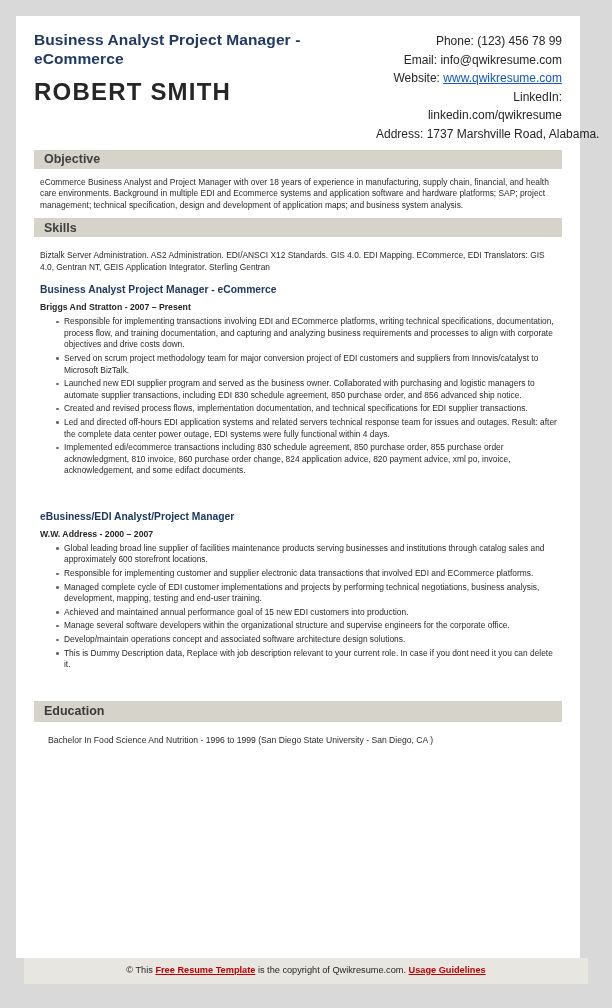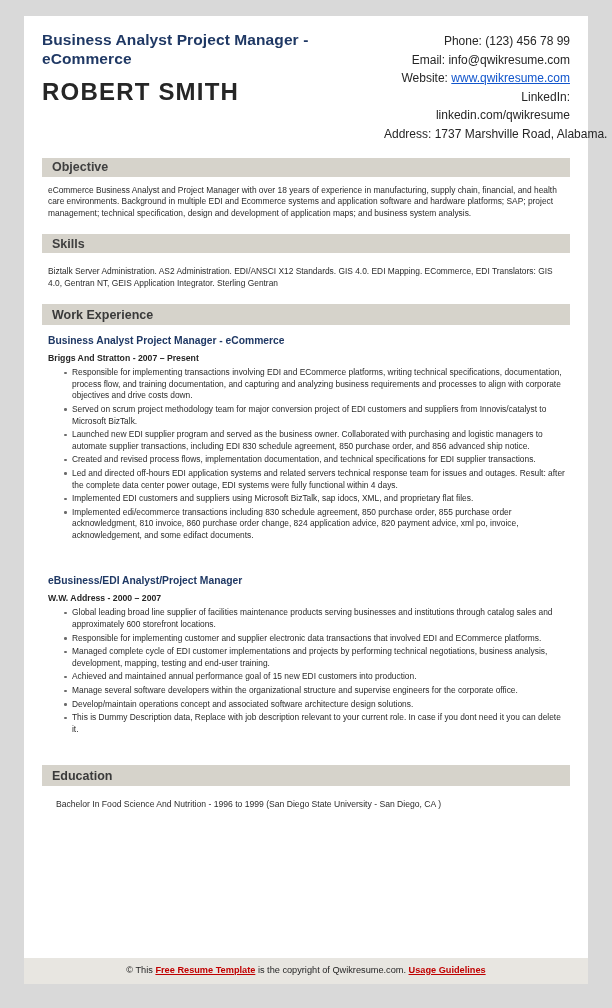--- a/index.html
+++ b/index.html
@@ -15,21 +15,21 @@
   }
   .page {
     position: relative;
     width: 612px;
     height: 1008px;
     background: #d9d9d9;
     box-sizing: border-box;
   }
   .sheet {
     position: absolute;
-    left: 24px;
+    left: 16px;
     top: 16px;
     width: 564px;
     height: 942px;
     background: #ffffff;
     box-sizing: border-box;
     padding: 14px 18px 0 18px;
   }
 
   
   .header {
@@ -68,21 +68,21 @@
   .header-right a,
   .link-blue {
     color: #1155cc;
     text-decoration: underline;
   }
 
   
   .section-bar {
     background: #d6d3cb;
     height: 19px;
-    margin-top: 14px;
+    margin-top: 6px;
     display: flex;
     align-items: center;
     padding-left: 10px;
     box-sizing: border-box;
   }
   .section-bar.tall {
     height: 21px;
   }
   .section-bar-title {
     font-size: 12.5px;
@@ -198,37 +198,33 @@
     <div class="section-bar">
       <span class="section-bar-title">Objective</span>
     </div>
     <div class="para">eCommerce Business Analyst and Project Manager with over 18 years of experience in manufacturing, supply chain, financial, and health care environments. Background in multiple EDI and Ecommerce systems and application software and hardware platforms; SAP; project management; technical specification, design and development of application maps; and business system analysis.</div>
 
     <div class="section-bar">
       <span class="section-bar-title">Skills</span>
     </div>
     <div class="para skills-para">Biztalk Server Administration. AS2 Administration. EDI/ANSCI X12 Standards. GIS 4.0. EDI Mapping. ECommerce, EDI Translators: GIS 4.0, Gentran NT, GEIS Application Integrator. Sterling Gentran</div>
 
-    <div class="section-bar tall dark">
-      <span class="section-bar-title">Work Experience</span>
-    </div>
 
     <div>
       <div class="exp-role">Business Analyst Project Manager - eCommerce</div>
       <div class="exp-company">
         <span>Briggs And Stratton</span>
         <span class="dates">- 2007 – Present</span>
       </div>
       <ul class="bullets">
         <li>Responsible for implementing transactions involving EDI and ECommerce platforms, writing technical specifications, documentation, process flow, and training documentation, and capturing and analyzing business requirements and processes to align with corporate objectives and drive costs down.</li>
         <li>Served on scrum project methodology team for major conversion project of EDI customers and suppliers from Innovis/catalyst to Microsoft BizTalk.</li>
         <li>Launched new EDI supplier program and served as the business owner. Collaborated with purchasing and logistic managers to automate supplier transactions, including EDI 830 schedule agreement, 850 purchase order, and 856 advanced ship notice.</li>
         <li>Created and revised process flows, implementation documentation, and technical specifications for EDI supplier transactions.</li>
         <li>Led and directed off-hours EDI application systems and related servers technical response team for issues and outages. Result: after the complete data center power outage, EDI systems were fully functional within 4 days.</li>
-        <li>Implemented EDI customers and suppliers using Microsoft BizTalk, sap idocs, XML, and proprietary flat files.</li>
         <li>Implemented edi/ecommerce transactions including 830 schedule agreement, 850 purchase order, 855 purchase order acknowledgment, 810 invoice, 860 purchase order change, 824 application advice, 820 payment advice, xml po, invoice, acknowledgement, and some edifact documents.</li>
       </ul>
     </div>
 
     <div class="exp-gap"></div>
 
     <div>
       <div class="exp-role">eBusiness/EDI Analyst/Project Manager</div>
       <div class="exp-company">
         <span>W.W. Address</span>

